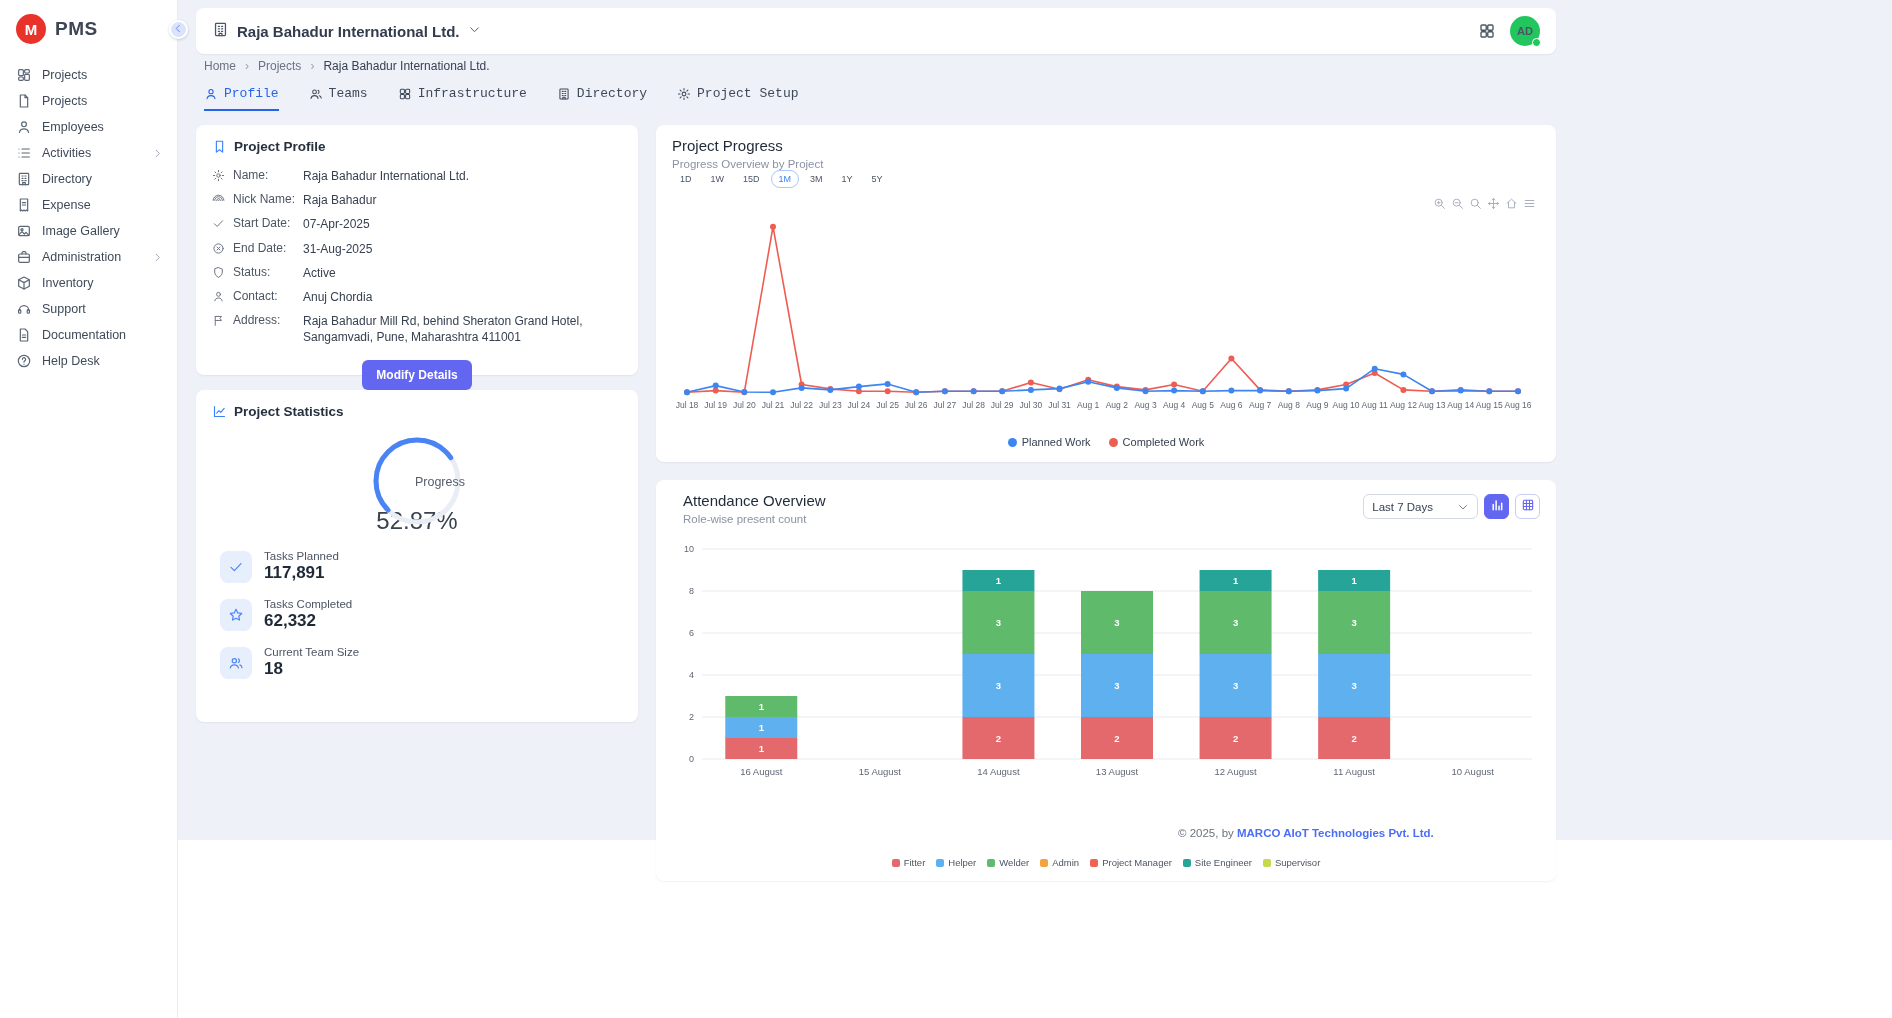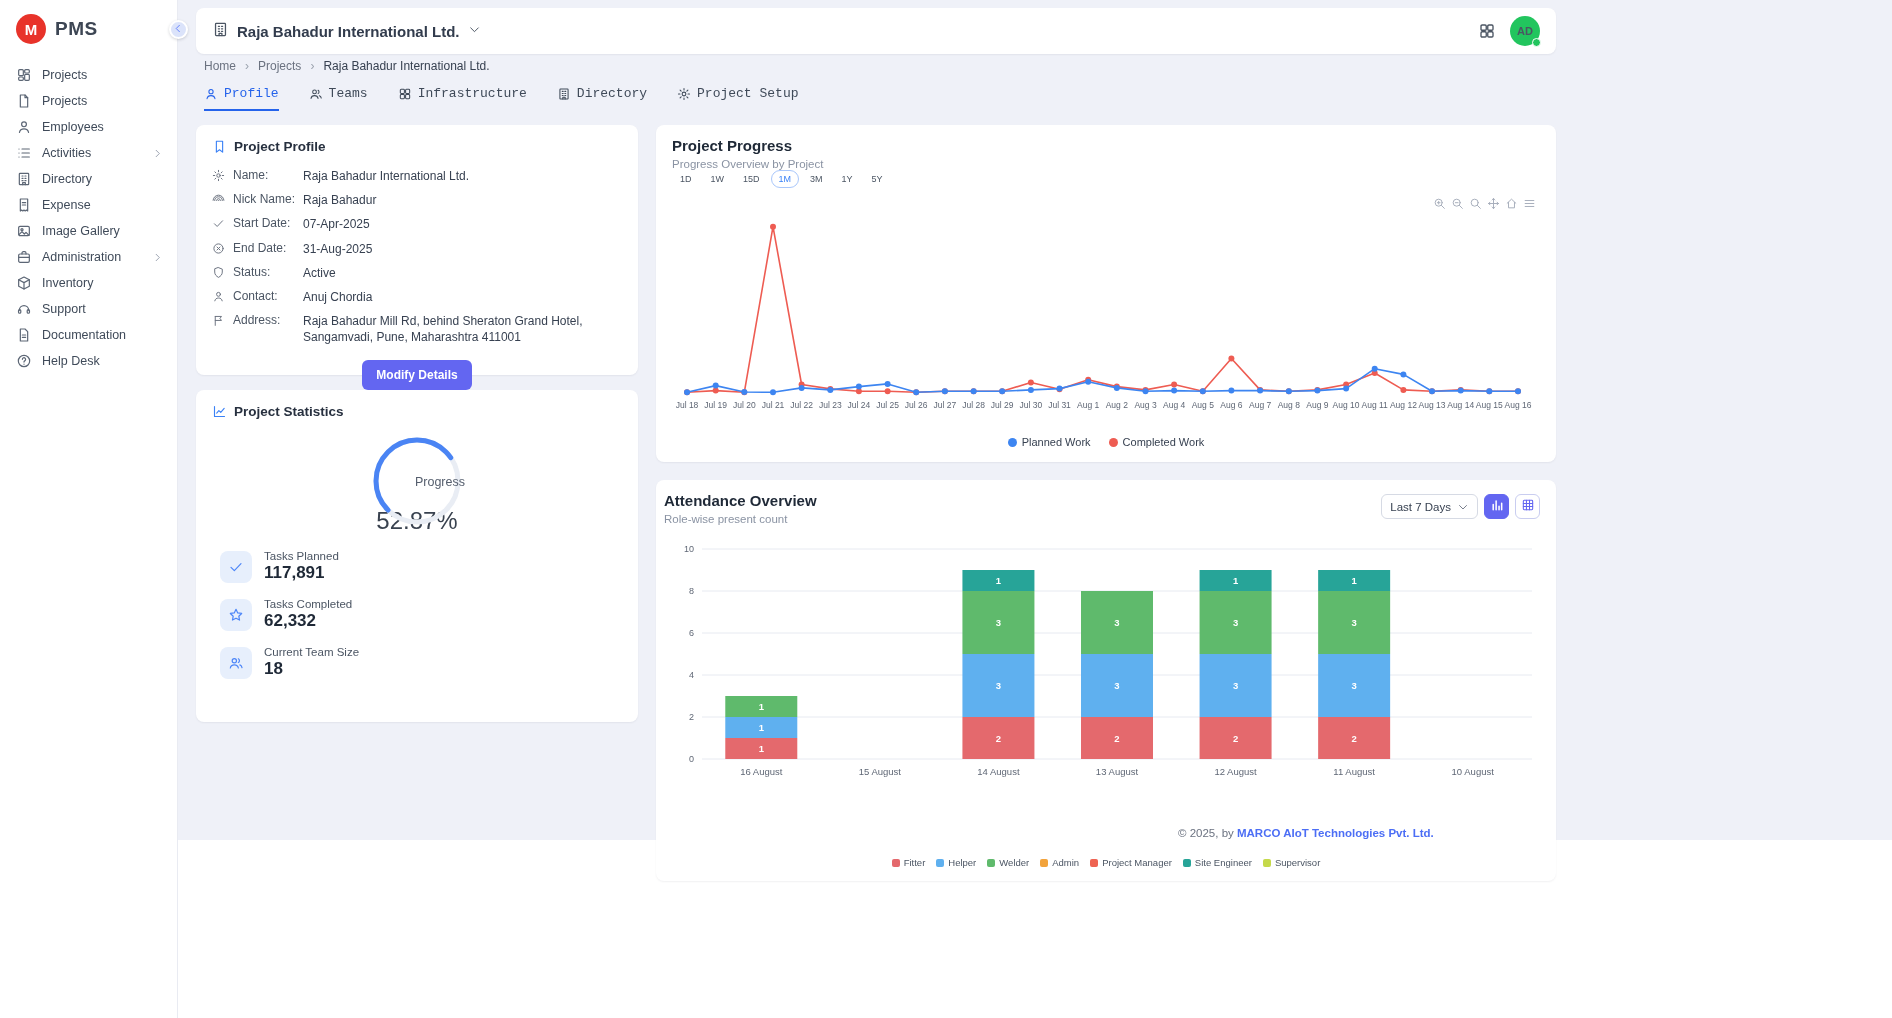--- a/index.html
+++ b/index.html
@@ -73,39 +73,39 @@
                  font-size:12.5px; color:#555e6d; }
   .gauge-value { text-align:center; font-size:24px; color:#39424f; margin-top:-26px; }
   .stat-row { display:flex; gap:12px; align-items:center; margin:15px 0 0 8px; }
   .stat-ic { width:32px; height:32px; border-radius:8px; background:#e7effc; color:#4d86f8;
              display:flex; align-items:center; justify-content:center; flex:none; }
   .stat-label { font-size:11.5px; color:#4b5563; }
   .stat-value { font-size:17px; color:#1f2937; font-weight:700; margin-top:1px; }
 
   
   .progress-card { position:absolute; left:478px; top:125px; width:900px; height:337px; padding:12px 16px; }
-  .card-title-lg { font-size:15px; font-weight:700; color:#1f2937; }
+  .card-title-lg { font-size:15px; font-weight:400; color:#1f2937; }
   .card-sub { font-size:11.5px; color:#8a93a3; margin-top:4px; }
   .range-row { display:flex; gap:3px; align-items:flex-end; }
   .range-btn { font-size:9px; color:#4b5563; padding:3px 7px; border-radius:10px; background:transparent;
                border:1px solid transparent; cursor:pointer; font-family:"Liberation Sans", sans-serif; }
   .range-btn.active { color:#3b82f6; border-color:#a9c7fb; }
   .plot-toolbar { position:absolute; right:20px; top:72px; display:flex; gap:5px; color:#a7aebb; }
   .plot-toolbar span { display:flex; cursor:pointer; }
   #line-chart { position:absolute; left:8px; top:84px; display:block; }
   .chart-legend { position:absolute; left:0; right:0; bottom:14px; display:flex; justify-content:center;
                   gap:18px; font-size:11px; color:#374151; align-items:center; }
   .legend-dot { width:9px; height:9px; border-radius:50%; display:inline-block; margin-right:5px; }
   .legend-item { display:flex; align-items:center; cursor:pointer; }
 
   
-  .attendance-card { position:absolute; left:478px; top:480px; width:900px; height:401px; padding:12px 8px; }
+  .attendance-card { position:absolute; left:478px; top:480px; width:900px; height:401px; padding:12px 27px; }
   .att-controls { position:absolute; right:16px; top:14px; display:flex; gap:6px; align-items:center; }
   .select { height:25px; border:1px solid #d6dae4; border-radius:6px; background:#fff; display:flex;
-            align-items:center; gap:6px; padding:0 8px; font-size:11.5px; color:#374151; cursor:pointer; }
+            align-items:center; gap:24px; padding:0 8px; font-size:11.5px; color:#374151; cursor:pointer; }
   .select .sel-chev { display:flex; color:#6b7280; }
   .toggle-btn { width:25px; height:25px; border-radius:6px; border:1px solid #c9cdf0; background:#fff;
                 color:#6366f1; display:flex; align-items:center; justify-content:center; padding:0; cursor:pointer; }
   .toggle-btn.active { background:#6366f1; color:#fff; border-color:#6366f1; }
   #bar-chart { position:absolute; left:6px; top:58px; display:block; }
   .chart-legend.sm { font-size:9.5px; gap:11px; bottom:13px; color:#4b5563; }
   .legend-sq { width:8px; height:8px; border-radius:2px; display:inline-block; margin-right:4px; }
 
   .footer { position:absolute; left:1000px; top:827px; font-size:11.5px; color:#6b7280; }
   .footer a { color:#4c6ef5; text-decoration:none; font-weight:600; cursor:pointer; }

